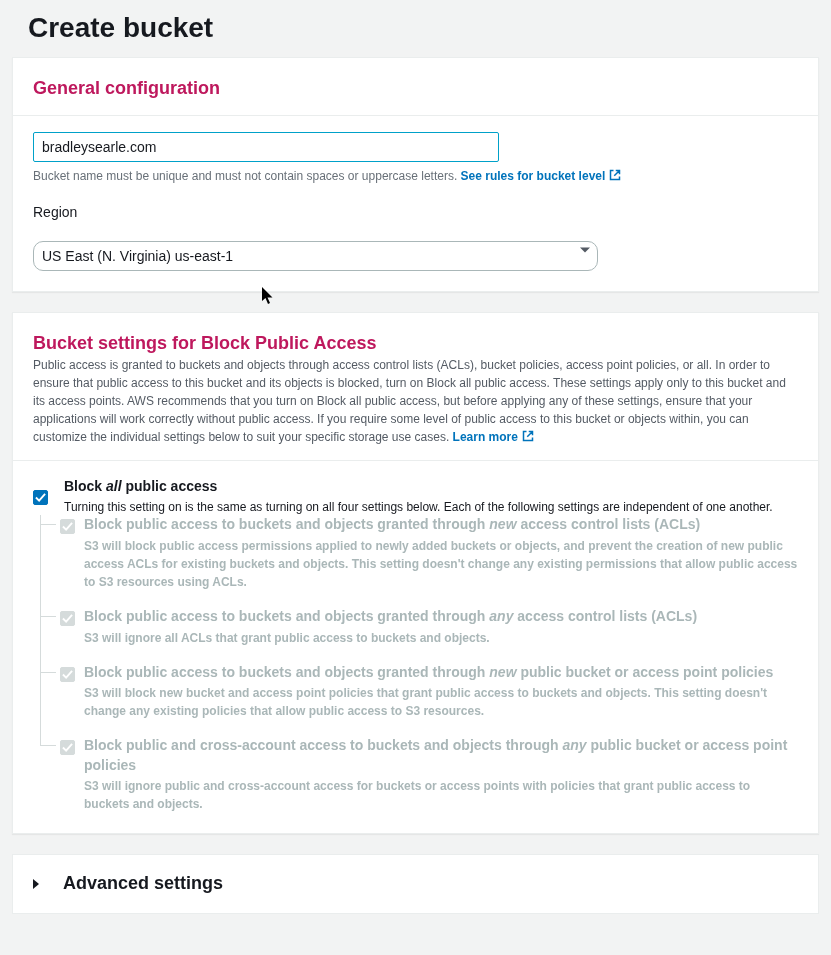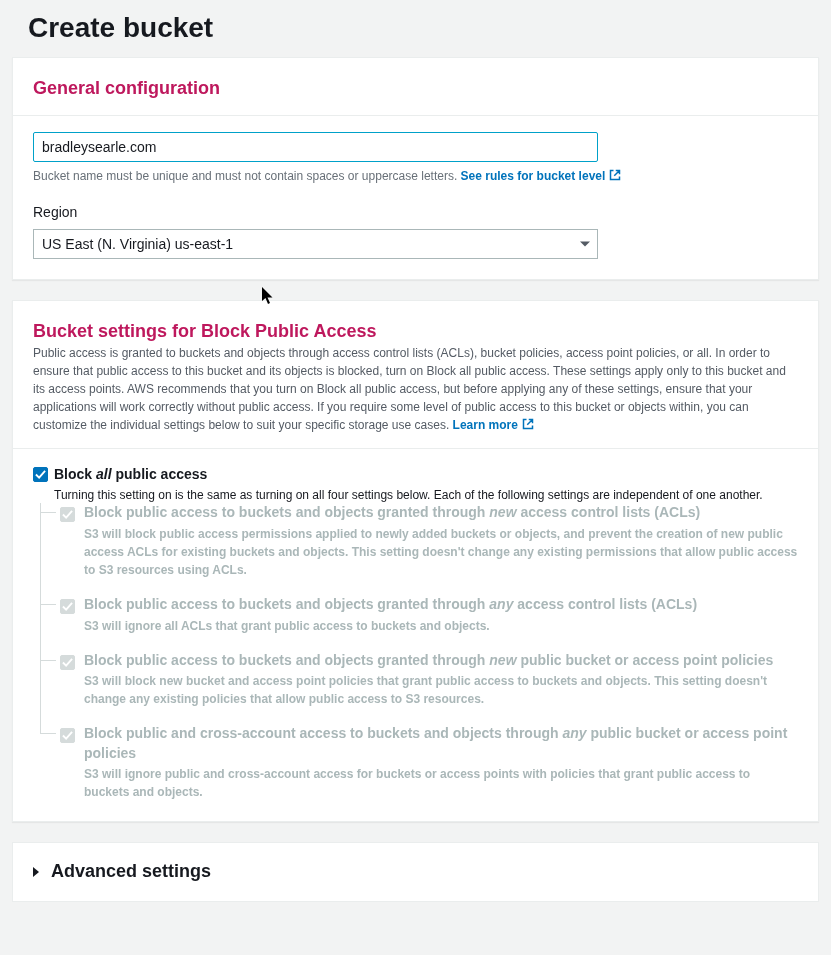--- a/index.html
+++ b/index.html
@@ -43,21 +43,21 @@
   .field { margin-bottom: 18px; }
   .field:last-child { margin-bottom: 0; }
   .field-label {
     display: block;
     font-size: 14px;
     font-weight: 400;
     color: #16191f;
     margin-bottom: 6px;
   }
   input.text-input {
-    width: 565px;
+    width: 466px;
     max-width: 100%;
     padding: 6px 8px;
     font-size: 14px;
     border: 1px solid #00a1c9;
     border-radius: 2px;
     outline: none;
     color: #16191f;
   }
   .hint {
     font-size: 12px;
@@ -74,41 +74,42 @@
   .select-wrap {
     position: relative;
     width: 565px;
     max-width: 100%;
   }
   .select-wrap select {
     width: 100%;
     padding: 6px 28px 6px 8px;
     font-size: 14px;
     border: 1px solid #aab7b8;
-    border-radius: 0;
+    border-radius: 10px;
     background: #fff;
     appearance: none;
     -webkit-appearance: none;
     color: #16191f;
+    margin-top: 12px;
   }
   .select-caret {
     position: absolute;
     right: 8px; top: 50%;
     transform: translateY(-50%);
     pointer-events: none;
     width: 0; height: 0;
     border-left: 5px solid transparent;
     border-right: 5px solid transparent;
     border-top: 5px solid #545b64;
   }
   
   .bpa-root {
     display: flex;
-    align-items: flex-start;
-    gap: 6px;
+    align-items: center;
+    gap: 16px;
   }
   .checkbox {
     width: 15px; height: 15px;
     border: 1px solid #0073bb;
     border-radius: 2px;
     background: #0073bb;
     display: inline-flex;
     align-items: center;
     justify-content: center;
     flex: none;
@@ -169,21 +170,21 @@
     line-height: 1.5;
     font-weight: bold;
   }
   
   .adv-panel {
     background: #fff;
     border: 1px solid #eaeded;
     padding: 16px 20px;
     display: flex;
     align-items: center;
-    gap: 12px;
+    gap: 24px;
     margin-bottom: 20px;
   }
   .adv-caret {
     width: 0; height: 0;
     border-top: 5px solid transparent;
     border-bottom: 5px solid transparent;
     border-left: 6px solid #16191f;
   }
   .adv-title { font-size: 18px; font-weight: 700; }
   .cursor {

